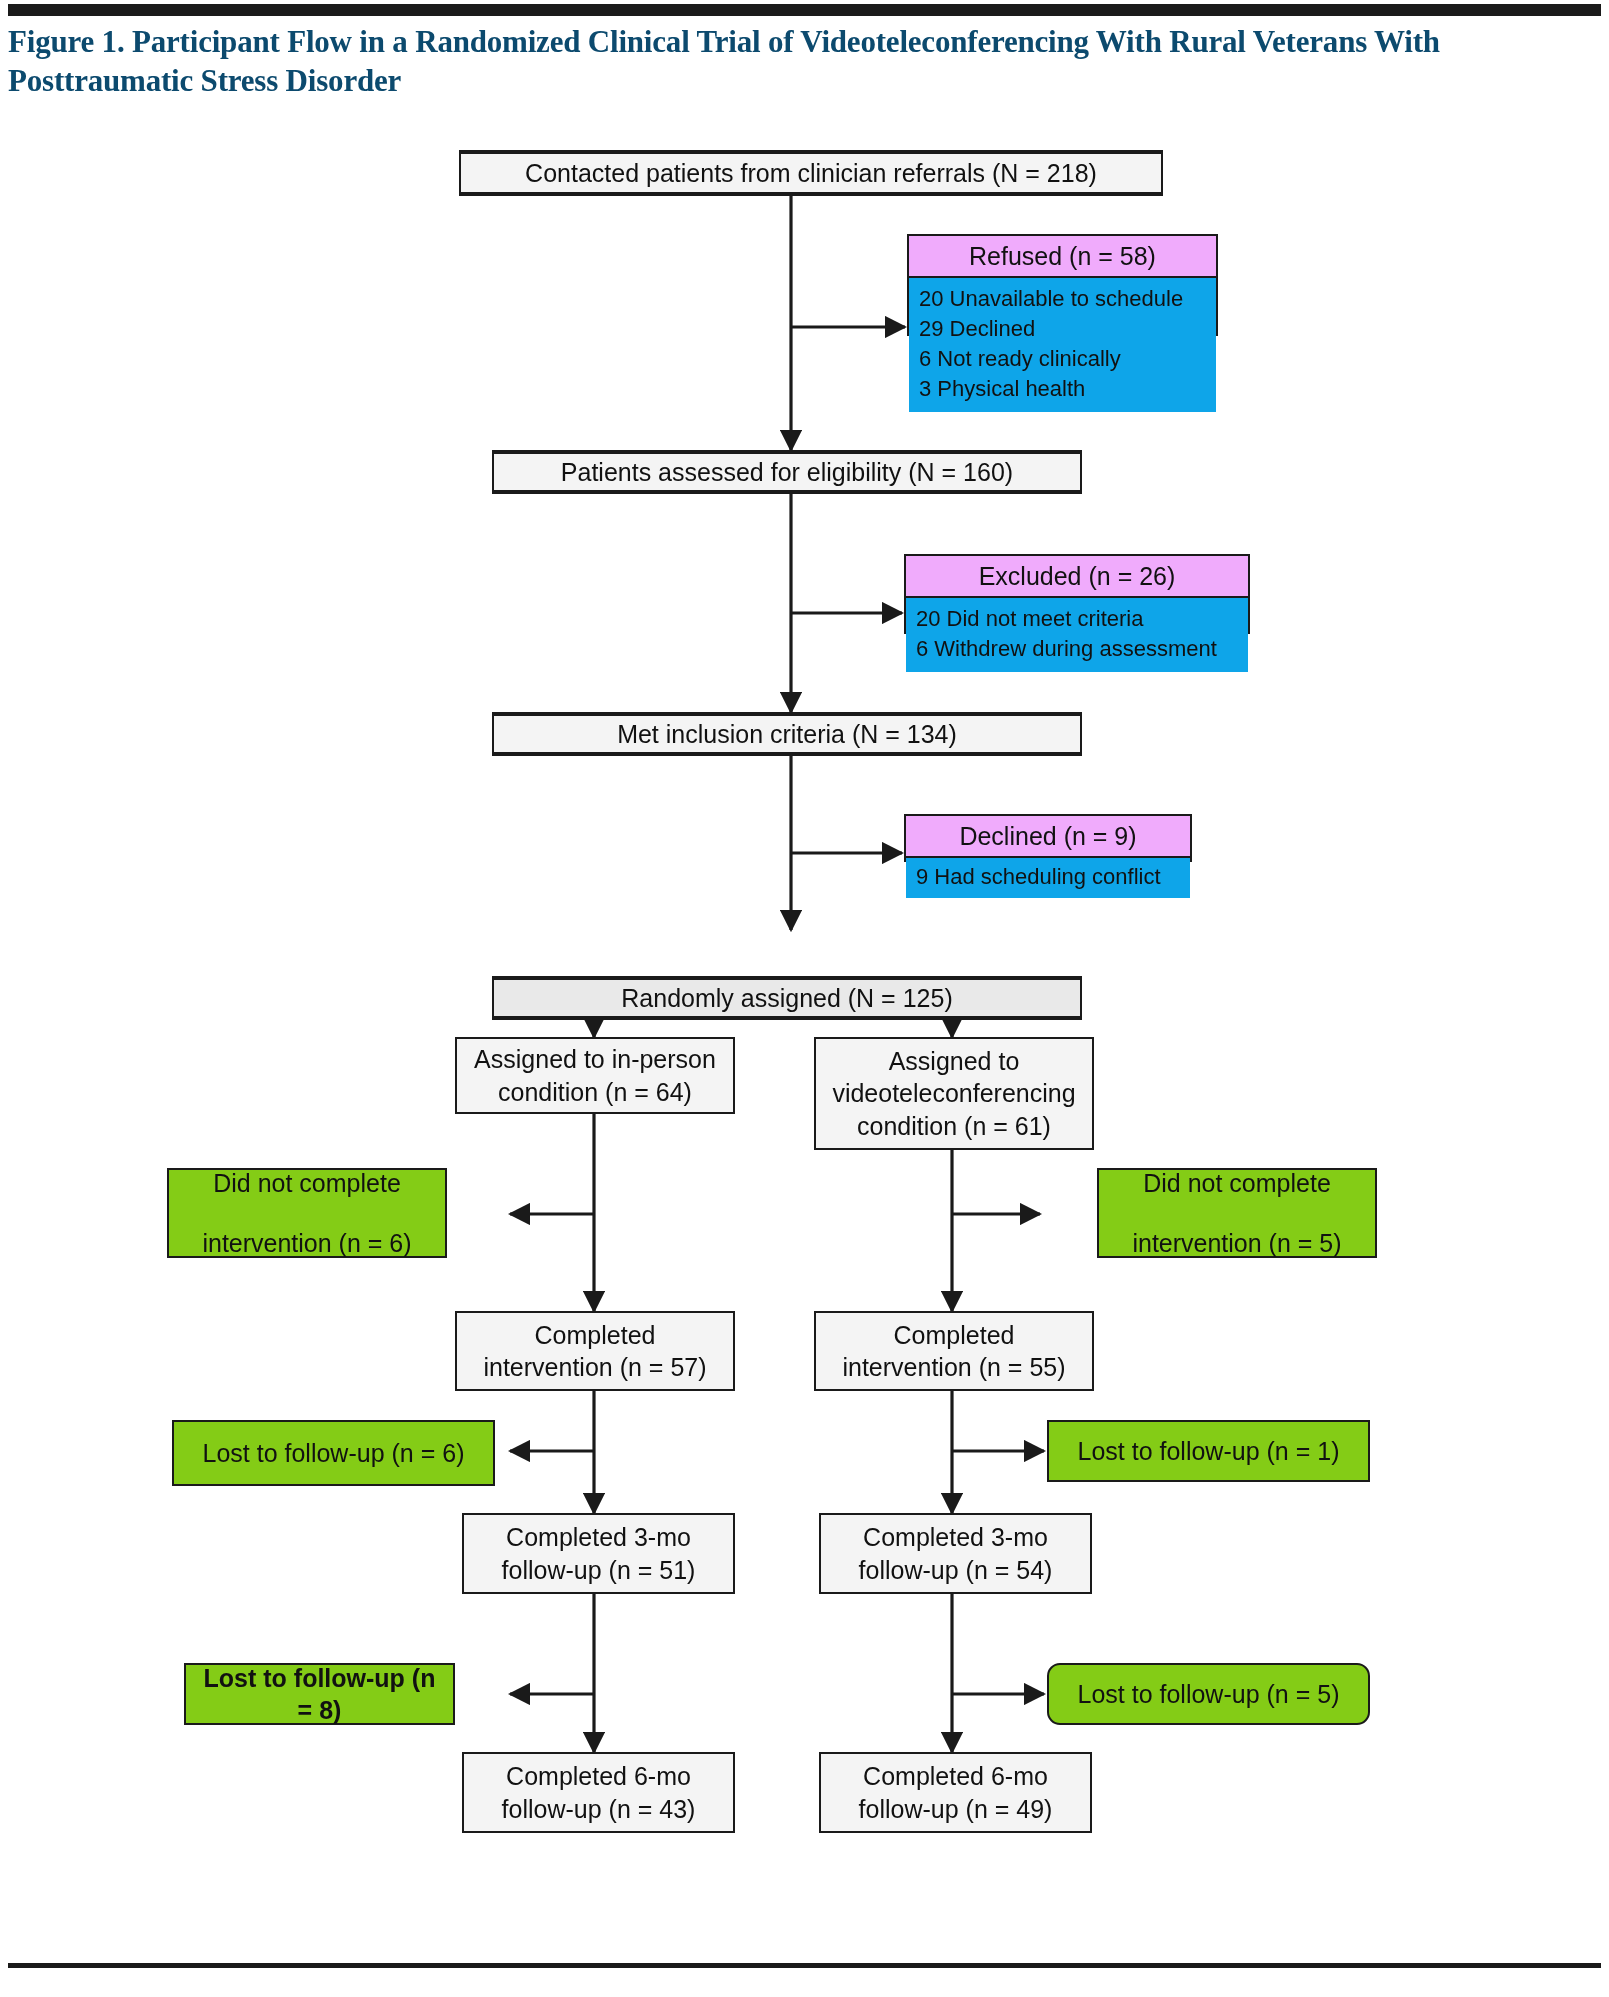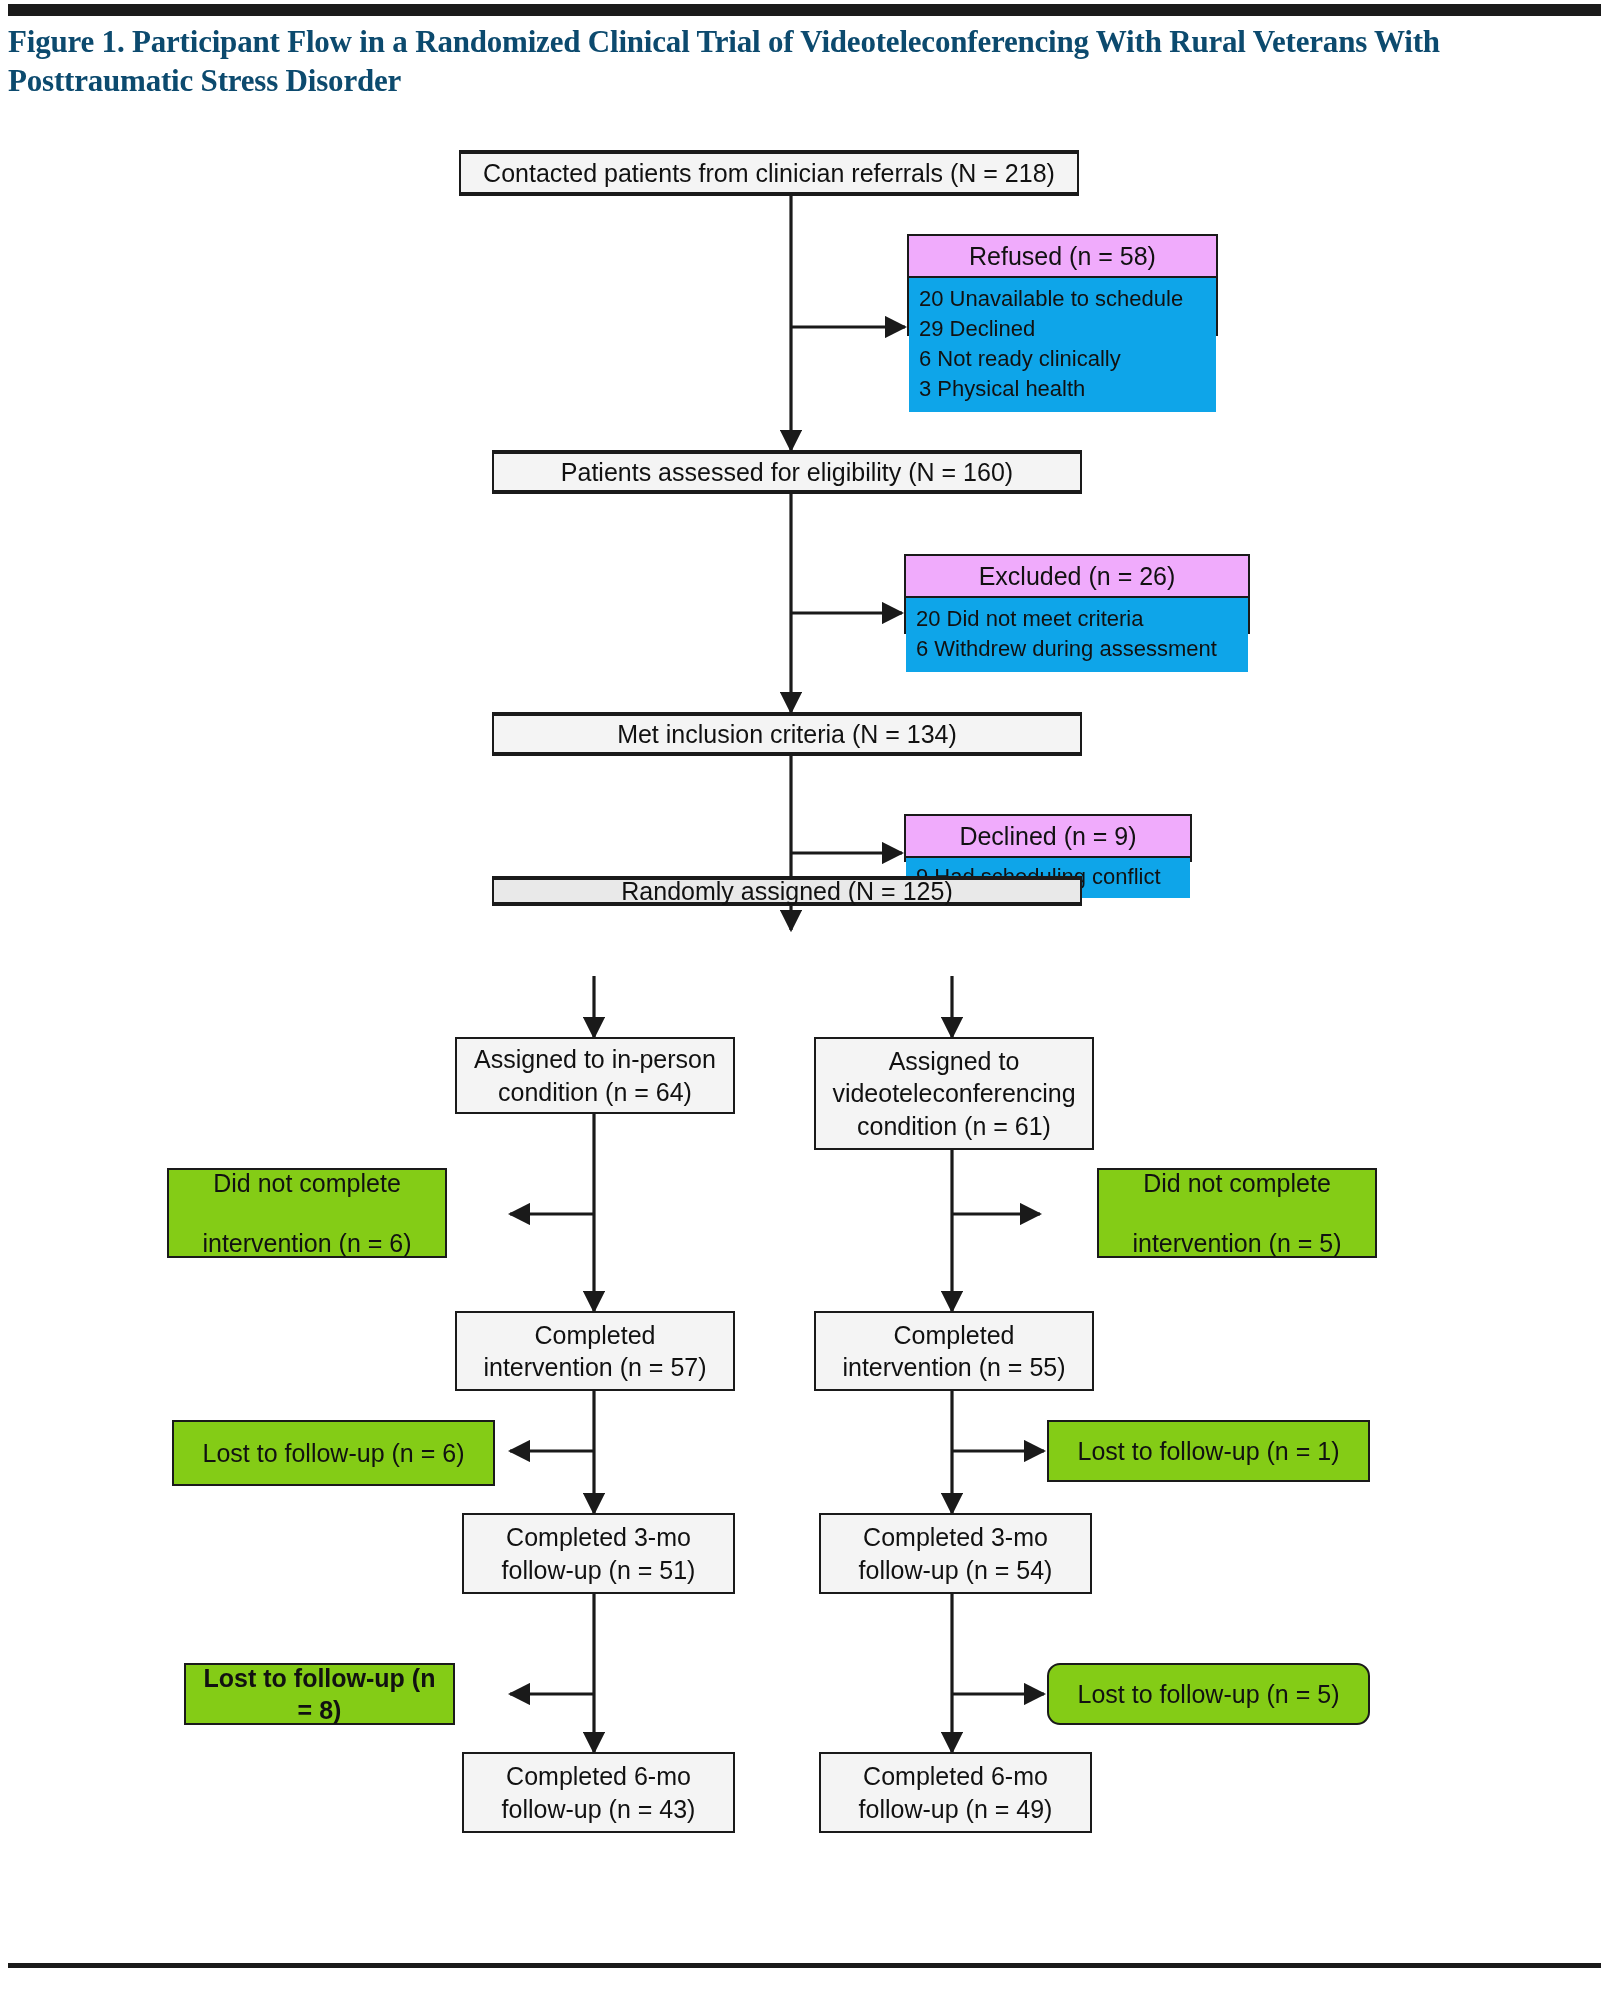--- a/index.html
+++ b/index.html
@@ -176,21 +176,21 @@
         <path d="M 594 1594 L 594 1694"></path>
         <path d="M 594 1694 L 510 1694" marker-end="url(#arrEnd)"></path>
         <path d="M 594 1694 L 594 1752" marker-end="url(#arrEnd)"></path>
 
         <path d="M 952 1594 L 952 1694"></path>
         <path d="M 952 1694 L 1044 1694" marker-end="url(#arrEnd)"></path>
         <path d="M 952 1694 L 952 1752" marker-end="url(#arrEnd)"></path>
       </g>
     </svg>
 
-    <div class="node heavy" style="left:459px; top:150px; width:620px; height:46px;">
+    <div class="node heavy" style="left:459px; top:150px; width:704px; height:46px;">
       <span class="ln">Contacted patients from clinician referrals (N = 218)</span>
     </div>
 
     <div class="node composite" style="left:907px; top:234px; width:311px; height:102px;">
       <div class="hd" style="height:42px;">Refused (n = 58)</div>
       <div class="bd">
         <div class="li">20 Unavailable to schedule</div>
         <div class="li">29 Declined</div>
         <div class="li">6 Not ready clinically</div>
         <div class="li">3 Physical health</div>
@@ -213,21 +213,21 @@
       <span class="ln">Met inclusion criteria (N = 134)</span>
     </div>
 
     <div class="node composite" style="left:904px; top:814px; width:288px; height:48px;">
       <div class="hd" style="height:42px;">Declined (n = 9)</div>
       <div class="bd" style="padding:4px 10px 6px 10px;">
         <div class="li">9 Had scheduling conflict</div>
       </div>
     </div>
 
-    <div class="node heavy shade" style="left:492px; top:876px; width:590px; height:30px;">
+    <div class="node heavy shade" style="left:492px; top:976px; width:590px; height:44px;">
       <span class="ln">Randomly assigned (N = 125)</span>
     </div>
 
     <div class="node" style="left:455px; top:1037px; width:280px; height:77px; flex-direction:column;">
       <span class="ln">Assigned to in-person</span>
       <span class="ln">condition (n = 64)</span>
     </div>
 
     <div class="node" style="left:814px; top:1037px; width:280px; height:113px; flex-direction:column;">
       <span class="ln">Assigned to</span>

